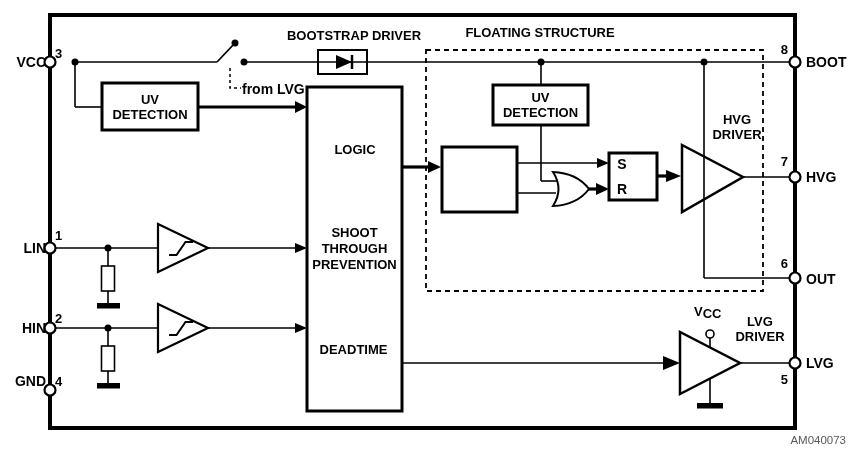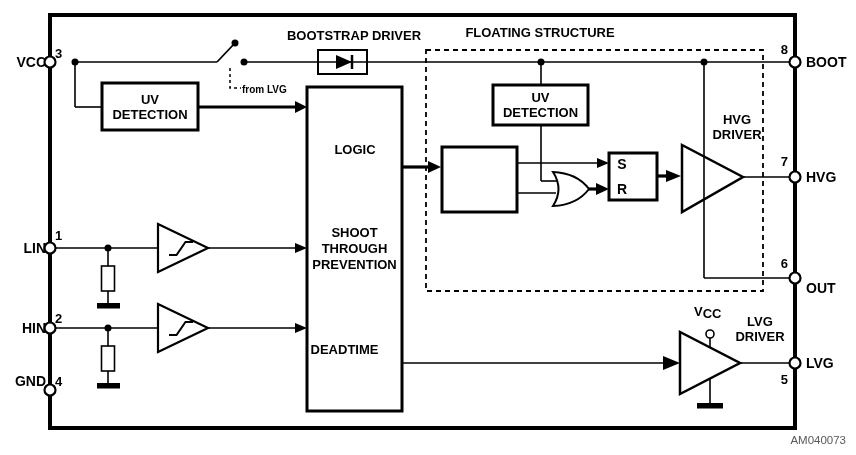--- a/index.html
+++ b/index.html
@@ -190,42 +190,42 @@
   <div class="pinlbl pl-left" style="top:320px">HIN</div>
   <div class="pinlbl pl-left" style="top:373px">GND</div>
 
   <div class="pinnum pn-left" style="top:46px">3</div>
   <div class="pinnum pn-left" style="top:228px">1</div>
   <div class="pinnum pn-left" style="top:311px">2</div>
   <div class="pinnum pn-left" style="top:374px">4</div>
 
   <div class="pinlbl pl-right" style="top:54px">BOOT</div>
   <div class="pinlbl pl-right" style="top:169px">HVG</div>
-  <div class="pinlbl pl-right" style="top:280px">OUT</div>
+  <div class="pinlbl pl-right" style="top:271px">OUT</div>
   <div class="pinlbl pl-right" style="top:355px">LVG</div>
 
   <div class="pinnum pn-right" style="top:42px">8</div>
   <div class="pinnum pn-right" style="top:154px">7</div>
   <div class="pinnum pn-right" style="top:256px">6</div>
   <div class="pinnum pn-right" style="top:372px">5</div>
 
   <div class="lbl ctr" style="left:284px;top:28px;width:140px">BOOTSTRAP DRIVER</div>
   <div class="lbl ctr" style="left:455px;top:25px;width:170px">FLOATING STRUCTURE</div>
-  <div class="lbl" style="left:242px;top:82px;font-size:10px">from LVG</div>
+  <div class="lbl" style="left:242px;top:82px;font-size:14px">from LVG</div>
 
   <div class="lbl ctr" style="left:102px;top:83px;width:96px;height:47px">UV
 DETECTION</div>
   <div class="lbl ctr" style="left:493px;top:85px;width:95px;height:40px">UV
 DETECTION</div>
 
   <div class="lbl ctr" style="left:307px;top:142px;width:96px">LOGIC</div>
   <div class="lbl ctr" style="left:307px;top:225px;width:95px;line-height:16px">SHOOT
 THROUGH
 PREVENTION</div>
-  <div class="lbl ctr" style="left:299px;top:342px;width:91px">DEADTIME</div>
+  <div class="lbl ctr" style="left:308px;top:342px;width:91px">DEADTIME</div>
 
 
   <div class="lbl ctr" style="left:611px;top:153px;width:22px;height:23px;font-size:14px">S</div>
   <div class="lbl ctr" style="left:611px;top:178px;width:22px;height:23px;font-size:14px">R</div>
 
   <div class="lbl ctr" style="left:705px;top:112px;width:64px">HVG
 DRIVER</div>
   <div class="lbl ctr" style="left:730px;top:314px;width:60px">LVG
 DRIVER</div>
 

